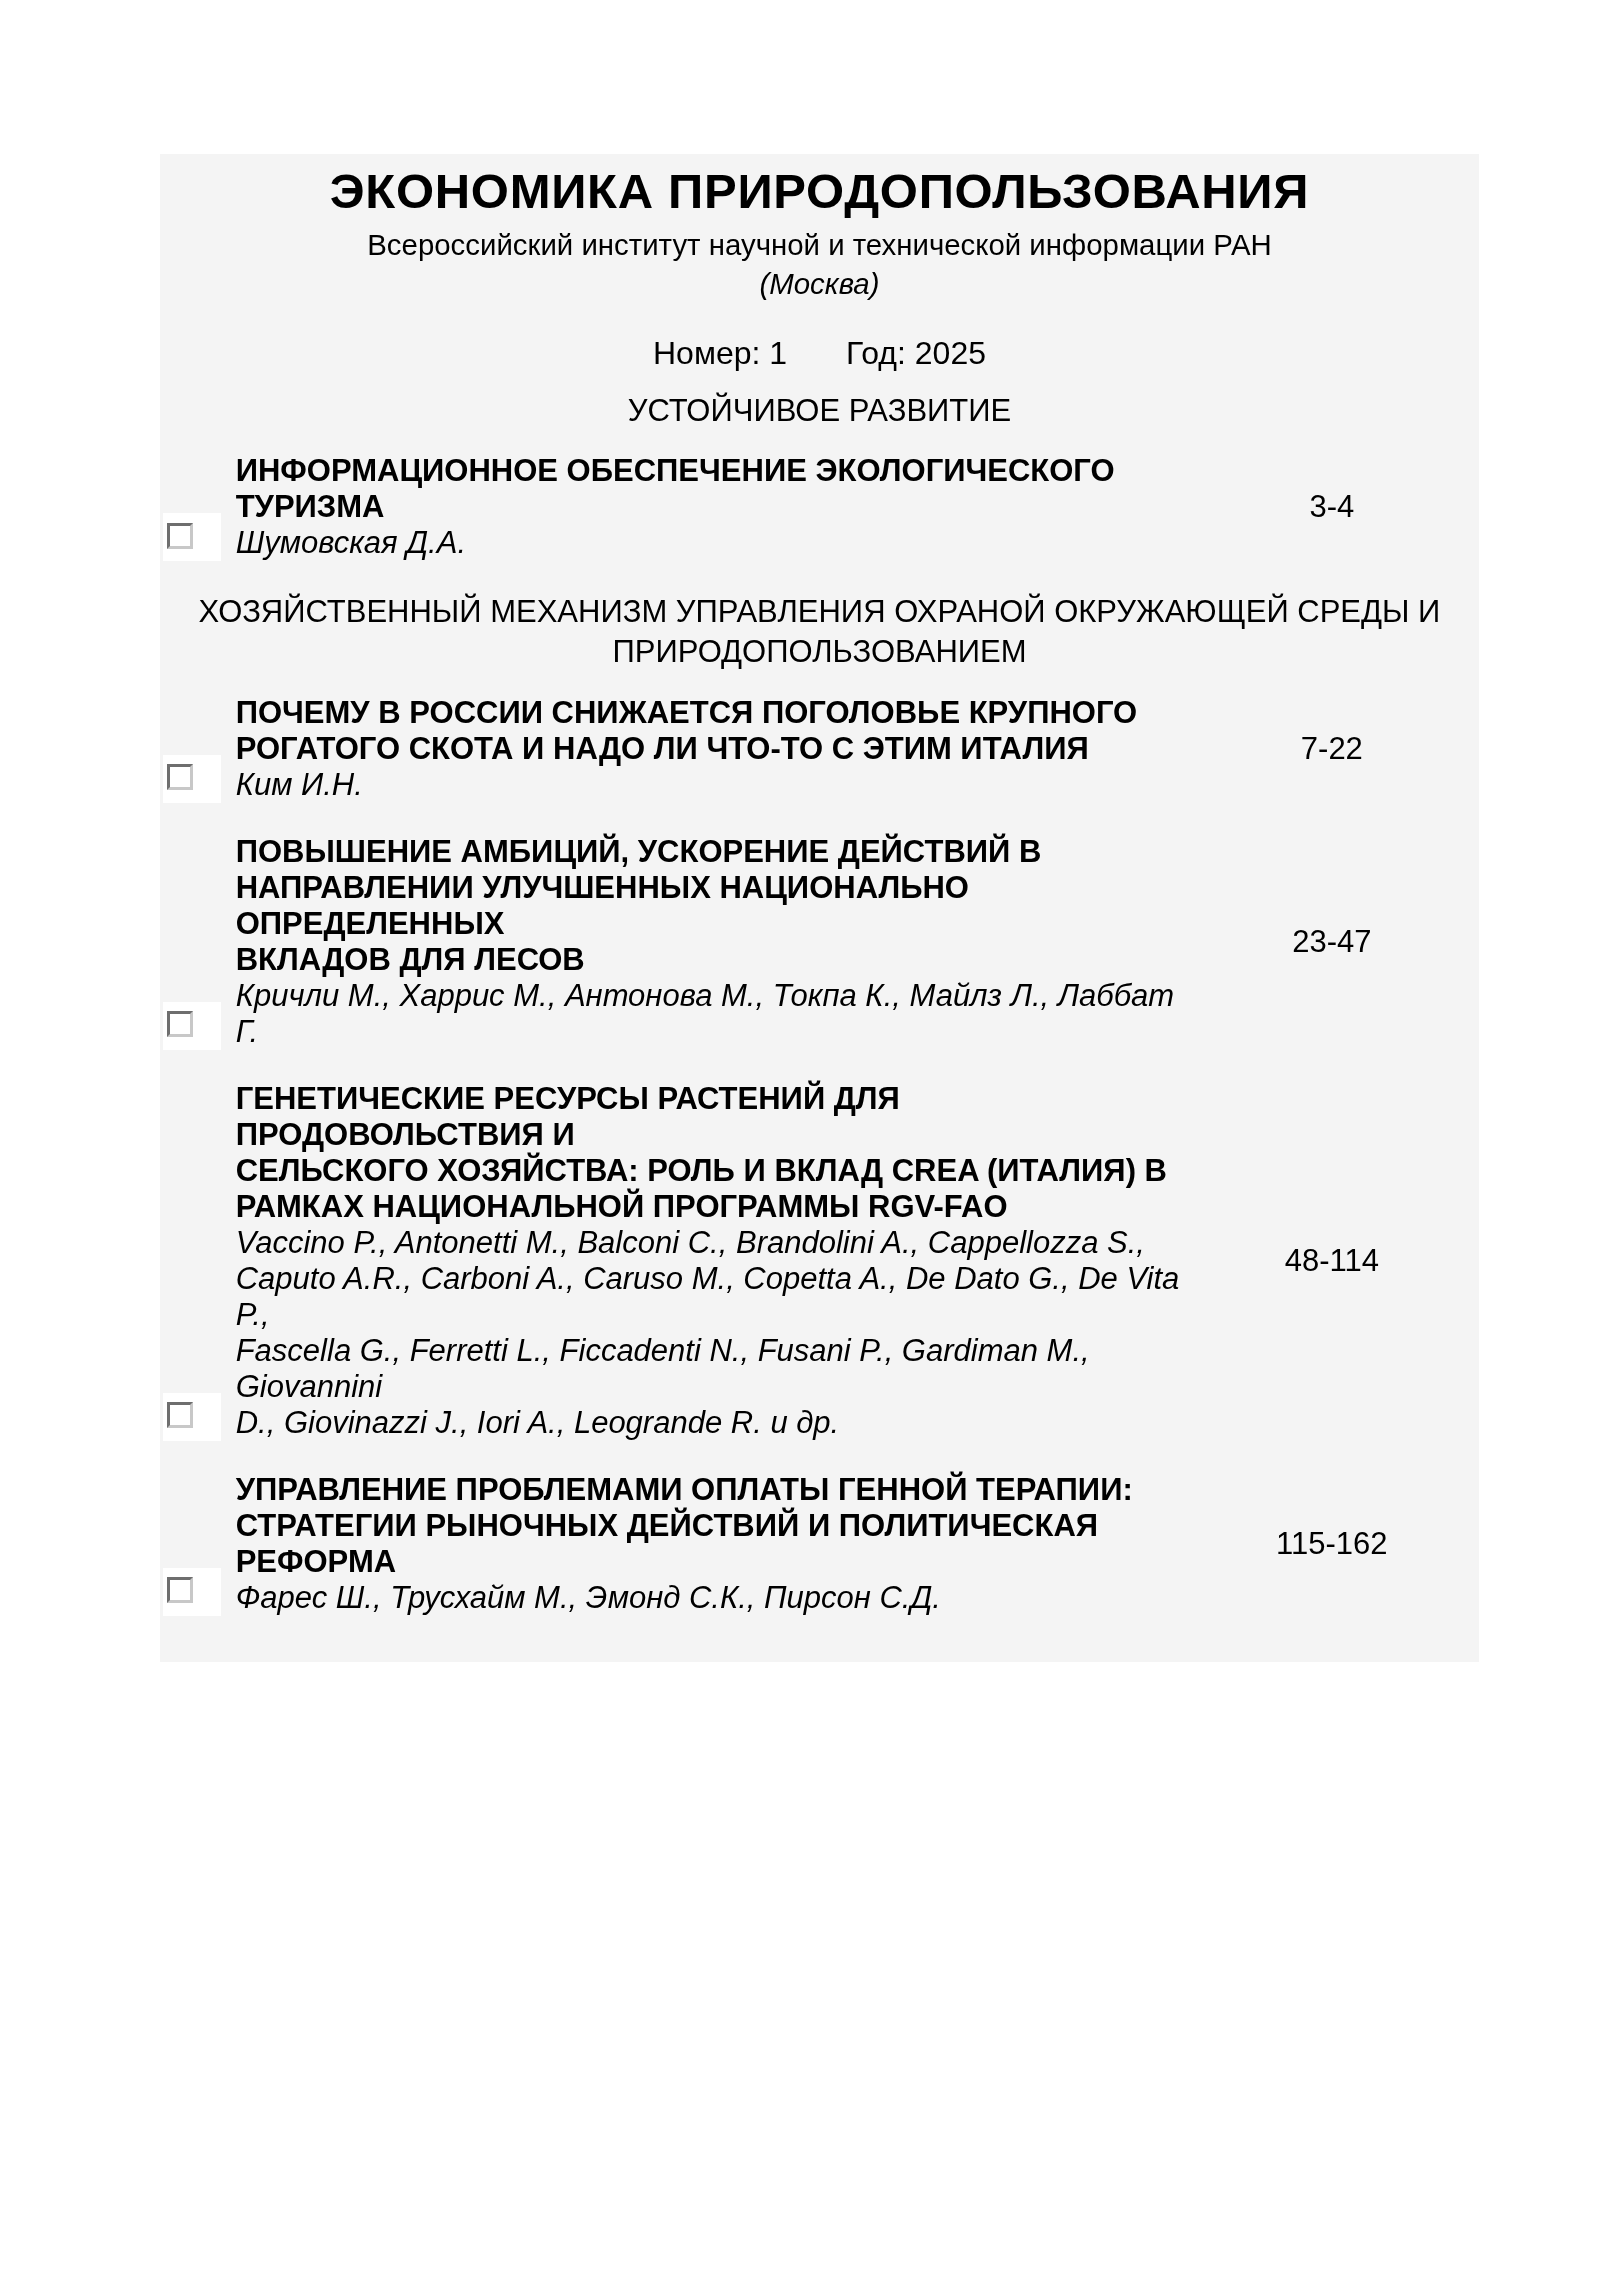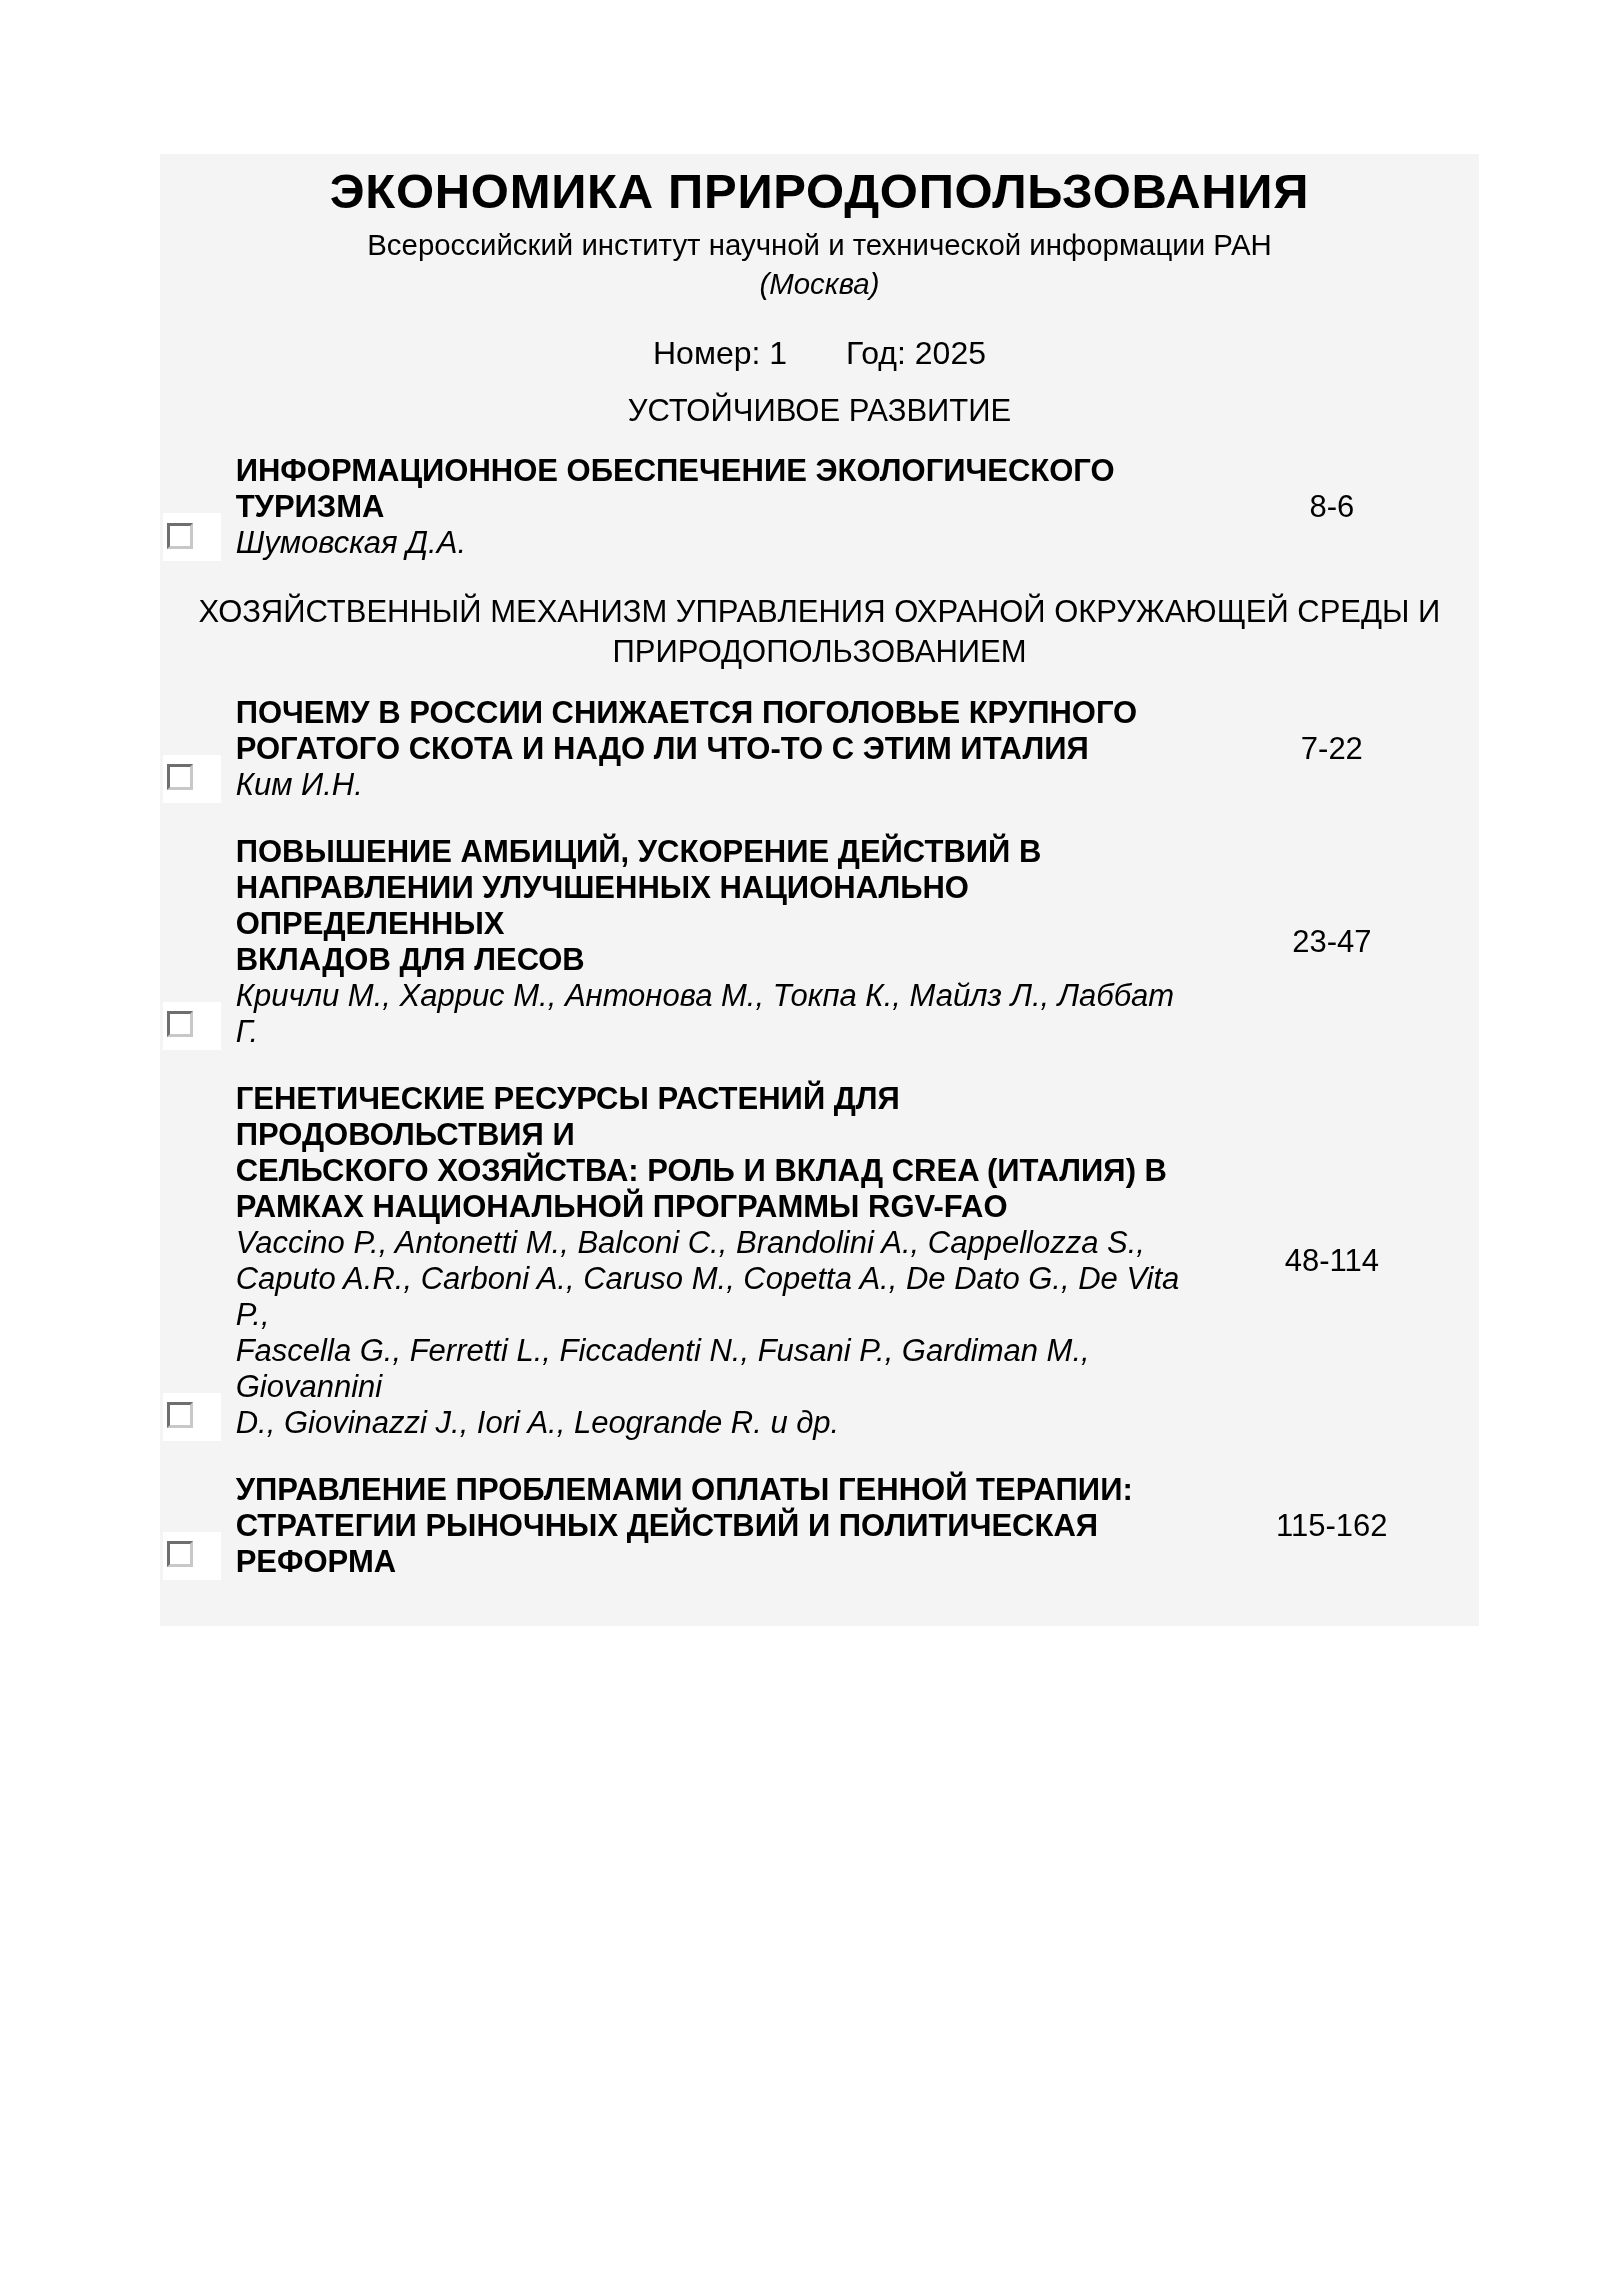--- a/index.html
+++ b/index.html
@@ -76,21 +76,21 @@
   <div class="entries">
     <div class="entry">
       <div class="cb-cell">
         <div class="cb"></div>
       </div>
       <div class="text-col">
         <div class="entry-title">ИНФОРМАЦИОННОЕ ОБЕСПЕЧЕНИЕ ЭКОЛОГИЧЕСКОГО
 ТУРИЗМА</div>
         <div class="entry-authors">Шумовская Д.А.</div>
       </div>
-      <div class="pages-col">8-6</div>
+      <div class="pages-col">3-4</div>
     </div>
   </div>
 
   <div class="section-heading">ХОЗЯЙСТВЕННЫЙ МЕХАНИЗМ УПРАВЛЕНИЯ ОХРАНОЙ ОКРУЖАЮЩЕЙ СРЕДЫ И
 ПРИРОДОПОЛЬЗОВАНИЕМ</div>
   <div class="entries">
     <div class="entry">
       <div class="cb-cell">
         <div class="cb"></div>
       </div>
@@ -134,19 +134,20 @@
 
   <div class="entries">
     <div class="entry">
       <div class="cb-cell">
         <div class="cb"></div>
       </div>
       <div class="text-col">
         <div class="entry-title">УПРАВЛЕНИЕ ПРОБЛЕМАМИ ОПЛАТЫ ГЕННОЙ ТЕРАПИИ:
 СТРАТЕГИИ РЫНОЧНЫХ ДЕЙСТВИЙ И ПОЛИТИЧЕСКАЯ
 РЕФОРМА</div>
+        <div class="entry-authors">Фарес Ш., Трусхайм М., Эмонд С.К., Пирсон С.Д.</div>
       </div>
       <div class="pages-col">115-162</div>
     </div>
   </div>
 
 </div>
 
 
 </body></html>

